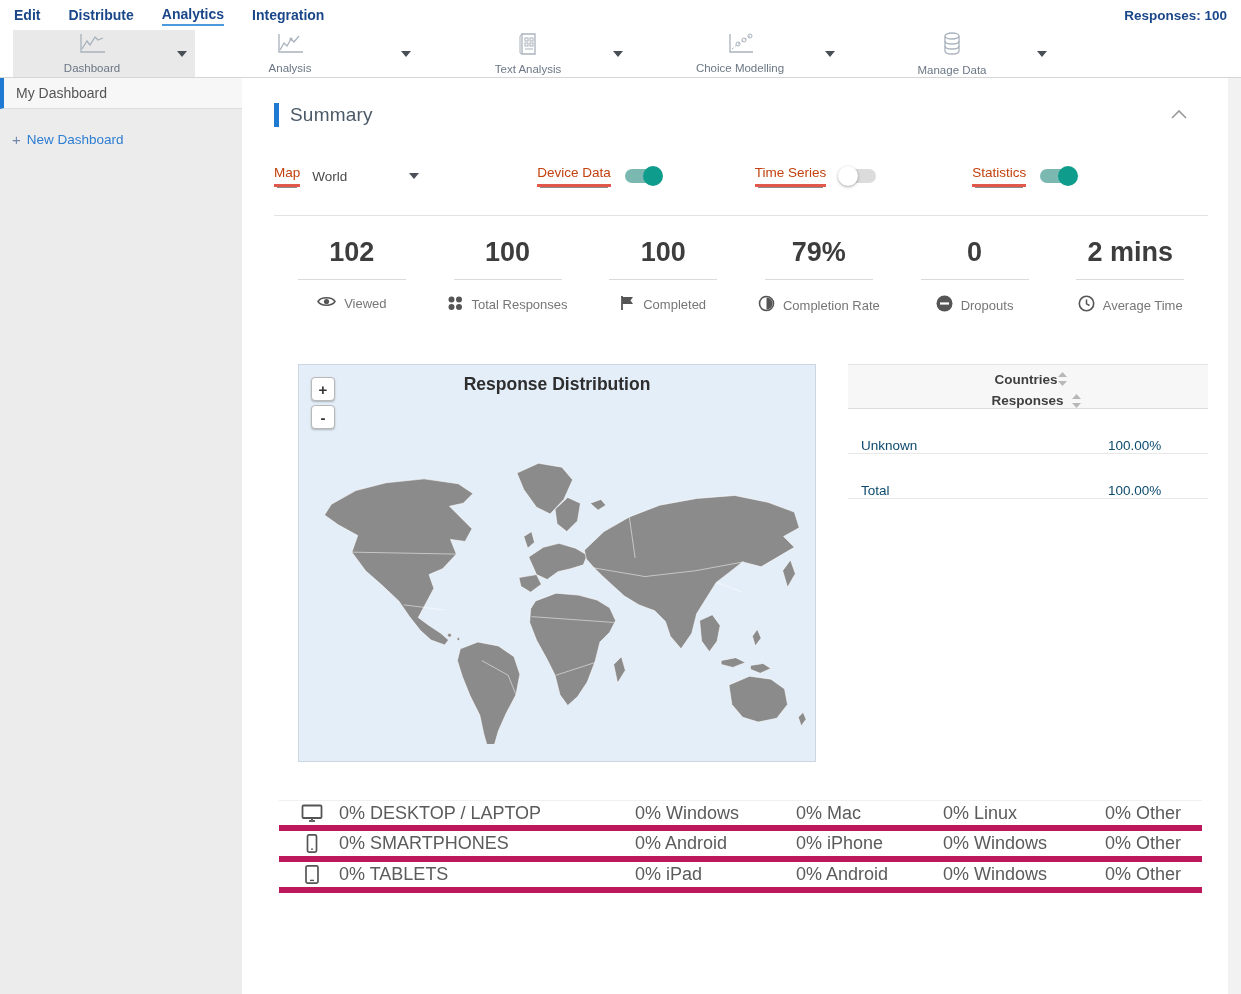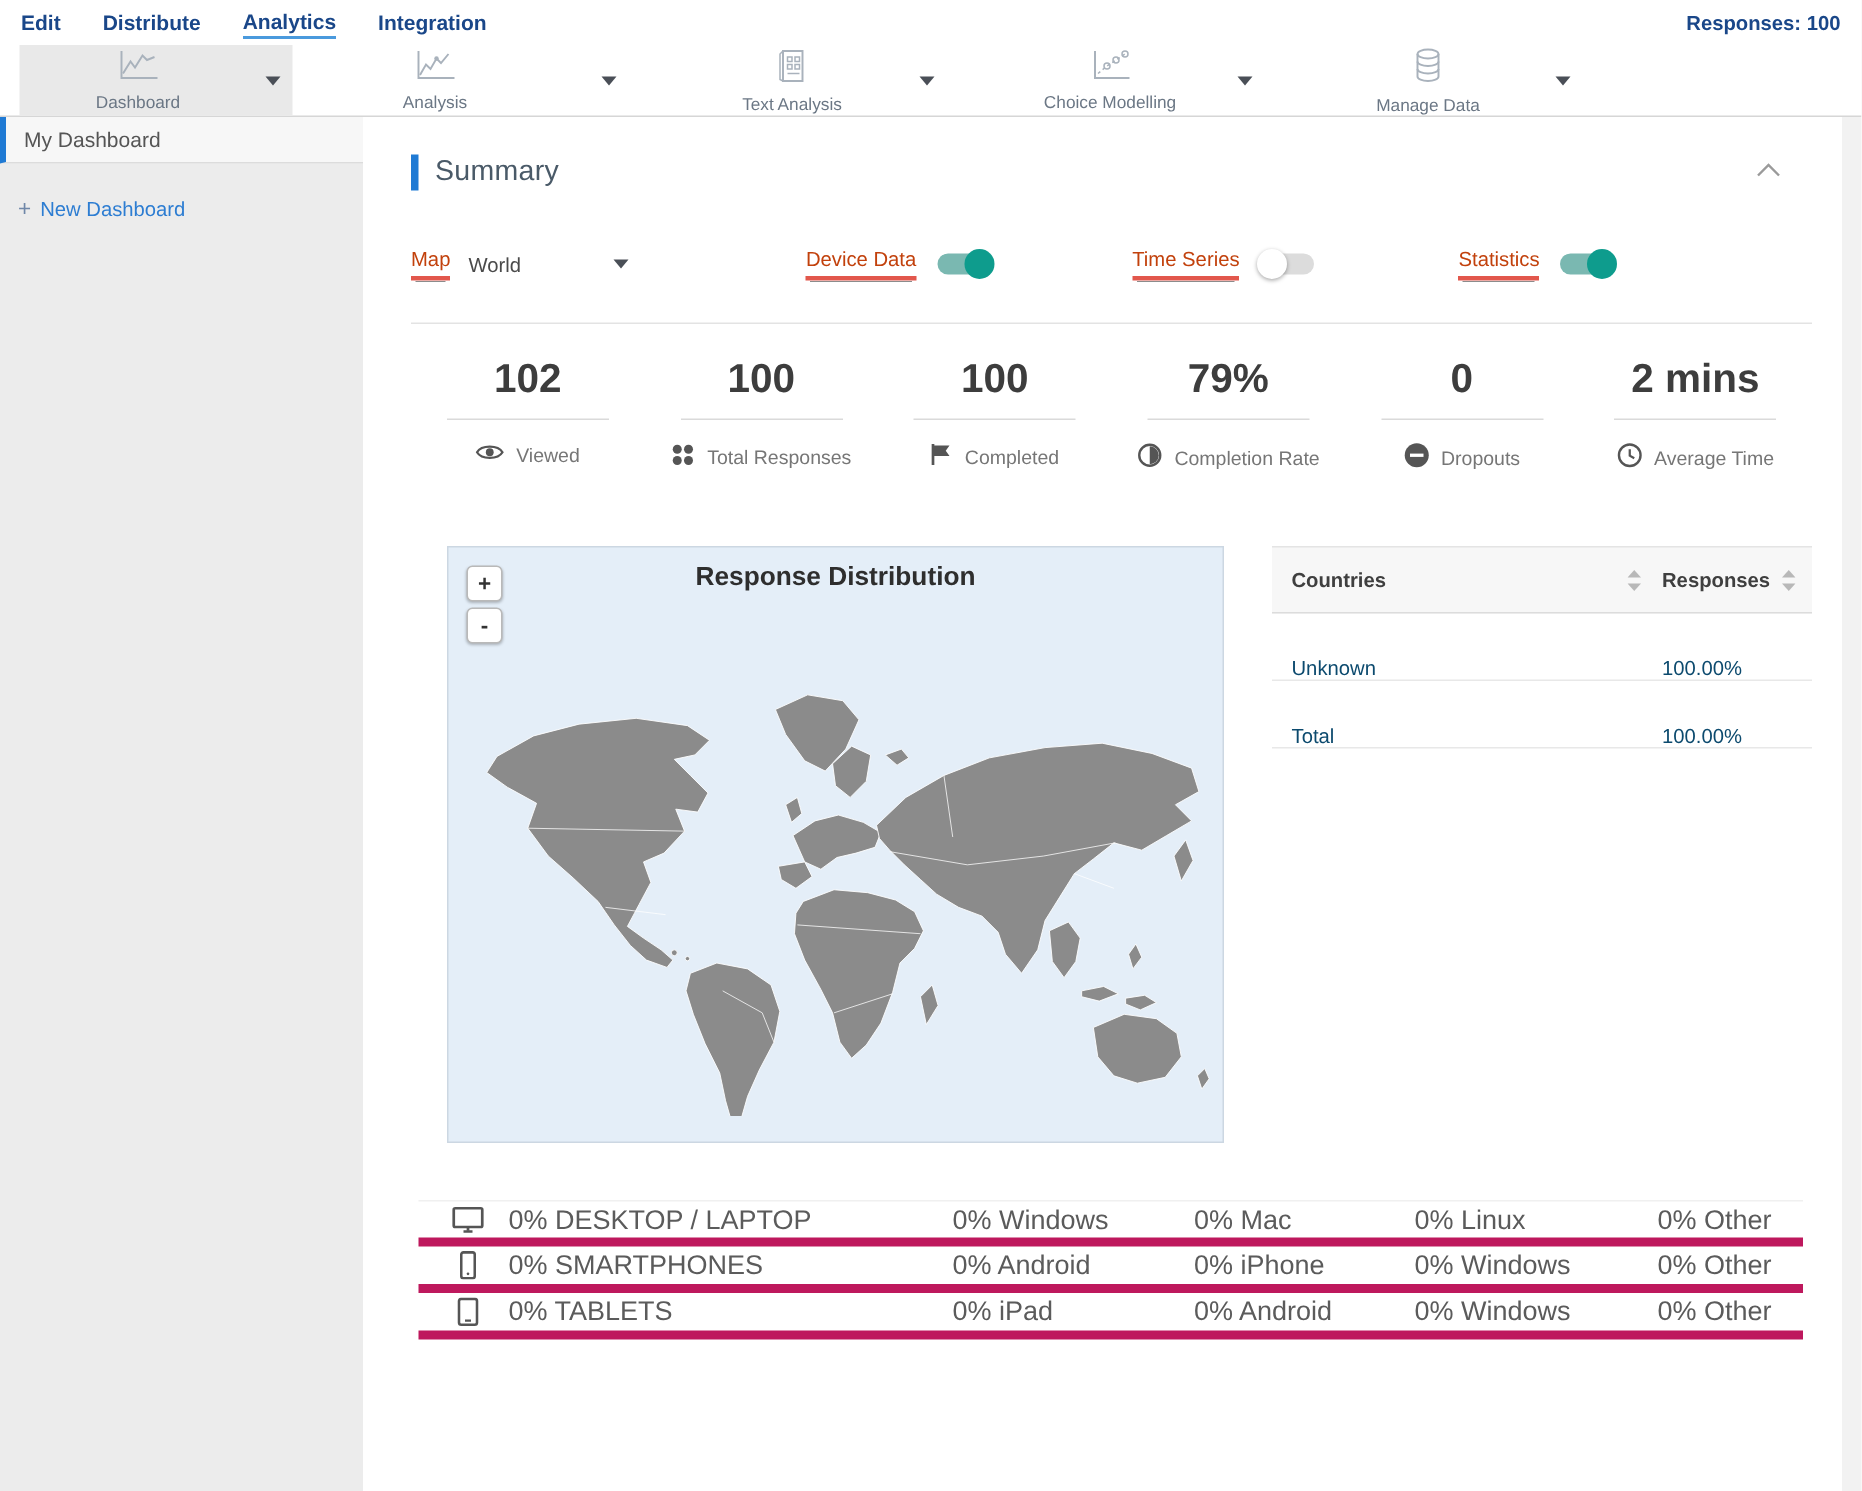--- a/index.html
+++ b/index.html
@@ -62,21 +62,21 @@
   
   .mid-row { display:flex; margin-top:49px; }
   .map-panel { width:518px; height:398px; margin-left:24px; background:#e4eef8; border:1px solid #ccd7e2; position:relative; flex:none; }
   .map-title { text-align:center; font-size:17.5px; font-weight:700; color:#2e2e2e; margin-top:9px; }
   .zoom-btns { position:absolute; left:12px; top:12px; display:flex; flex-direction:column; }
   .zoom-btn { width:24px; height:24px; background:#fff; border:1px solid #b9b9b9; border-radius:4px; box-shadow:0 1px 2px rgba(0,0,0,.25); font-size:15px; font-weight:700; color:#333; display:flex; align-items:center; justify-content:center; cursor:pointer; }
   .zoom-btn + .zoom-btn { margin-top:4px; }
   .map-svg { position:absolute; left:4px; right:4px; top:66px; bottom:6px; }
 
   .ctable { width:360px; margin-left:32px; flex:none; font-size:13.5px; }
-  .ct-head { display:flex; align-items:center; height:45px; background:#f7f7f7; border-top:1px solid #e4e4e4; border-bottom:1px solid #dcdcdc; padding:0 8px 0 13px; font-weight:700; color:#3f3f3f; }
+  .ct-head { display:flex; align-items:center; height:45px; background:#f7f7f7; border-top:1px solid #e4e4e4; border-bottom:1px solid #dcdcdc; padding:0 8px 0 13px; font-weight:700; color:#3f3f3f;flex-direction:column; }
   .ct-head .c1 { flex:1; display:flex; align-items:center; }
   .ct-head .c1 svg { margin-left:auto; }
   .ct-head .c2 { width:92px; display:flex; align-items:center; margin-left:14px; }
   .ct-head .c2 svg { margin-left:8px; }
   .ct-row { display:flex; align-items:flex-end; height:45px; border-bottom:1px solid #e8e8e8; padding:0 8px 0 13px; color:#0c4a6e; }
   .ct-row .c1 { flex:1; }
   .ct-row .c2 { width:92px; }
 
   
   .devices { margin-top:38px; margin-left:5px; margin-right:6px; }

